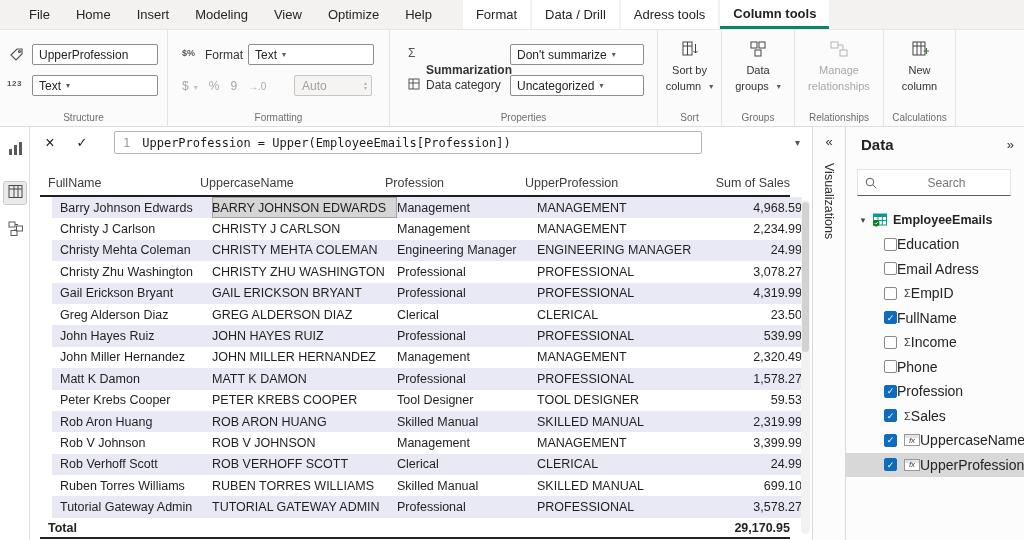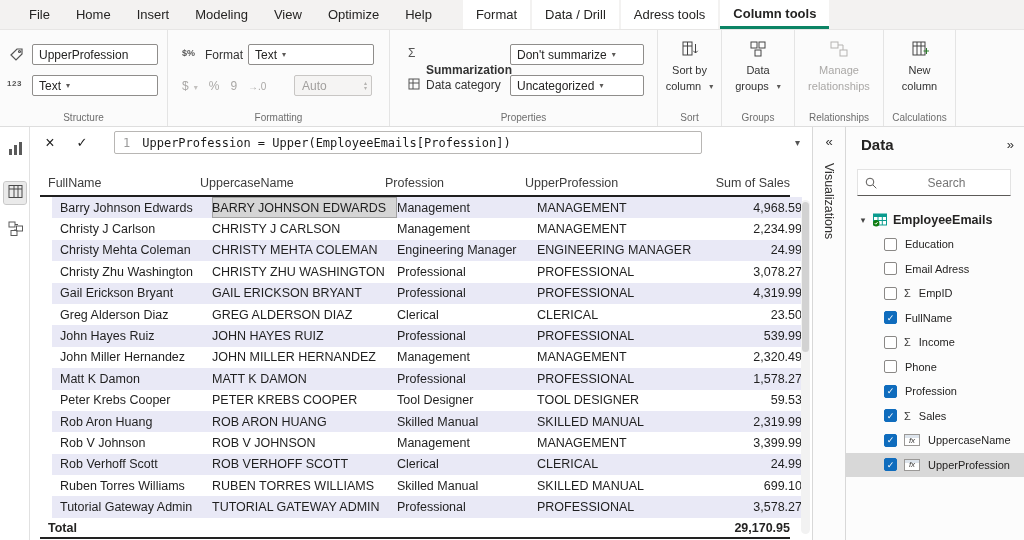--- a/index.html
+++ b/index.html
@@ -88,21 +88,21 @@
   .fieldlist{position:absolute;left:0;top:105px;width:100%;}
   .frow{height:24.5px;display:flex;align-items:center;padding-left:38px;box-sizing:border-box;}
   .frow.sel{background:#d8d8d8;}
   .cb{width:13px;height:13px;border:1px solid #8a8886;border-radius:2px;background:#fff;display:flex;align-items:center;
       justify-content:center;font-size:9px;color:#fff;box-sizing:border-box;flex:0 0 13px;}
   .cb.on{background:#0f6cbd;border-color:#0f6cbd;}
   .sig{font-size:11px;color:#3b3a39;margin-left:7px;}
   .fxic{margin-left:7px;width:16px;height:12px;border:1px solid #9a9896;font-size:8px;font-style:italic;display:flex;
         align-items:center;justify-content:center;color:#3b3a39;background:linear-gradient(#dde4ec 3px,#fff 3px);
         box-sizing:border-box;flex:0 0 16px;}
-  .flabel{margin-left:8px;font-size:11px;white-space:nowrap;}
+  .flabel{font-size:14px;white-space:nowrap;}
 </style>
 </head>
 <body>
 
 <div id="app">
 
   <div class="menubar">
       <div class="tab">File</div>
       <div class="tab">Home</div>
       <div class="tab">Insert</div>

